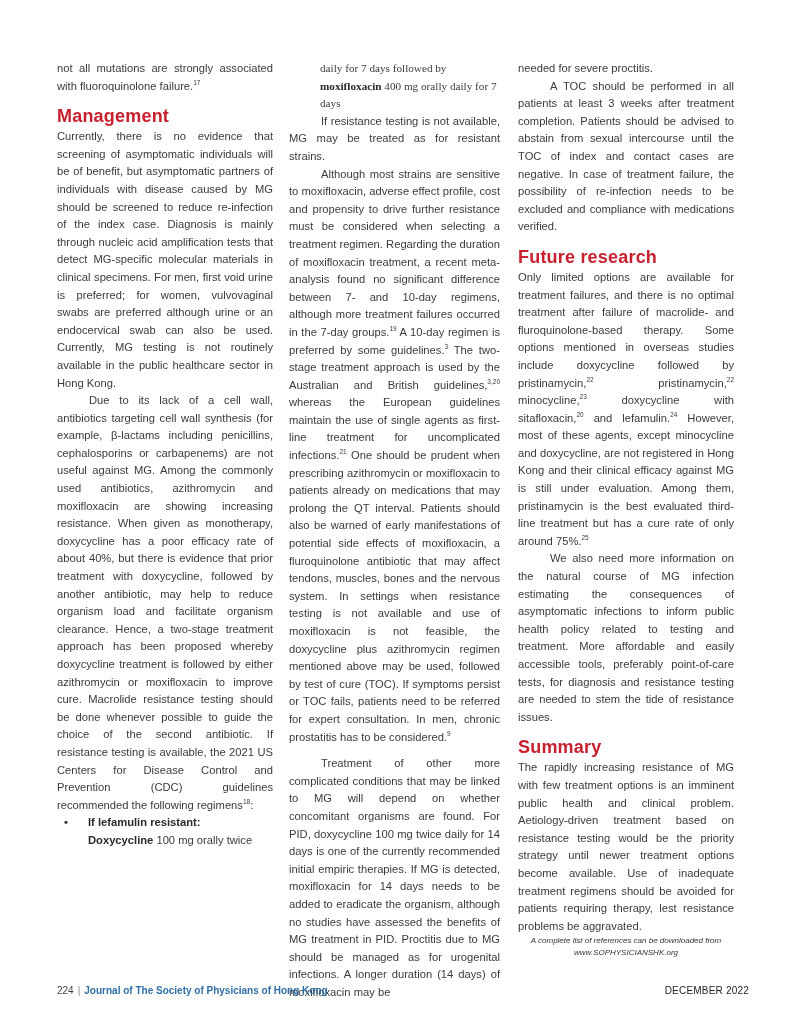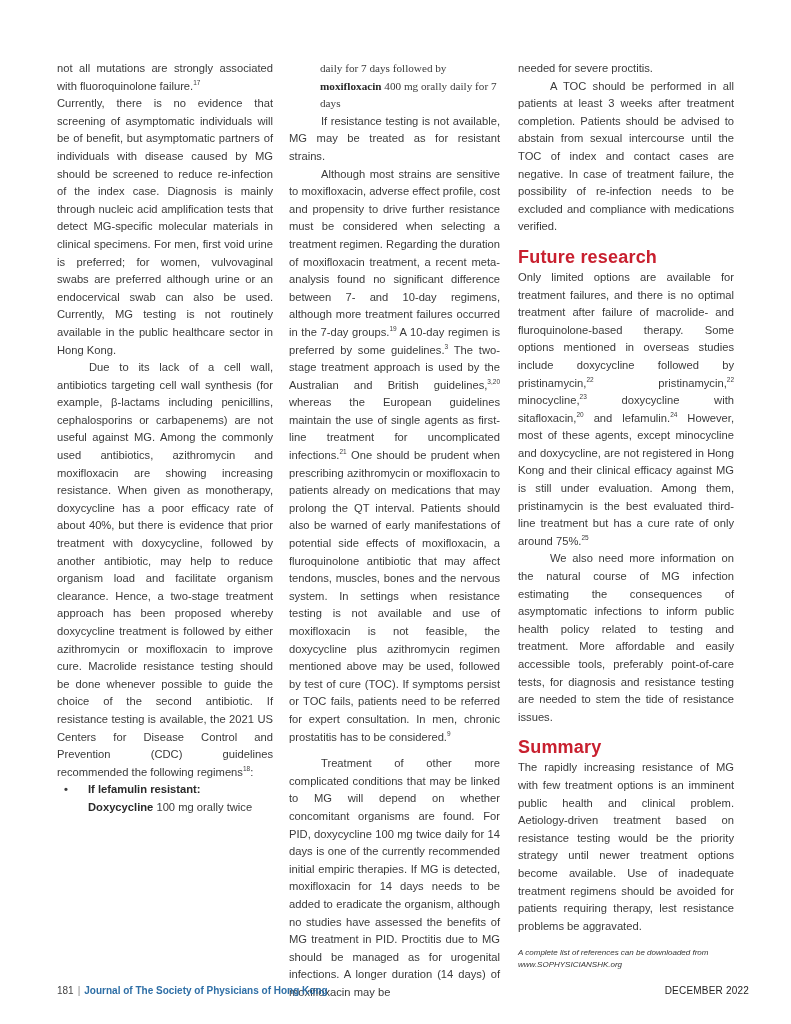--- a/index.html
+++ b/index.html
@@ -11,32 +11,33 @@
   .c3 { left:518px; width:216px; }
   p { margin:0; }
   .ind { text-indent:32px; }
   h2 { margin:10px 0 1px 0; font-size:18px; line-height:22px; color:#c8202f; font-weight:bold; letter-spacing:0.2px; }
   sup { font-size:6.5px; line-height:0; vertical-align:super; }
   ul { margin:0; padding:0 0 0 0; list-style:none; text-align:left; }
   li { position:relative; padding-left:31px; }
   li::before { content:"•"; position:absolute; left:7px; top:0; font-weight:bold; }
   .cont { padding-left:31px; text-align:left;font-family:Liberation Serif, serif; }
   b { color:#2a2a2a; }
-  .refnote { margin-top:12px; font-size:8px; line-height:12px; text-align:left; font-style:italic; color:#333; }
+  .refnote { font-size:8px; line-height:12px; text-align:center; font-style:italic; color:#333; }
   .footer { position:absolute; top:985px; font-size:10px; }
   .footer-left { left:57px; color:#444; }
   .footer-left .jt { color:#2f6fa6; font-weight:bold; }
   .footer-left .sep { color:#888; margin:0 4px; }
   .footer-right { right:42px; font-weight:normal; color:#222; letter-spacing:0.2px; }
 </style>
 </head>
 <body>
 
 <div class="col c1">
   <p><span>not all mutations are strongly associated with fluoroquinolone failure.</span><sup>17</sup></p>
+  <h2>Management</h2>
   <p>Currently, there is no evidence that screening of asymptomatic individuals will be of benefit, but asymptomatic partners of individuals with disease caused by MG should be screened to reduce re-infection of the index case. Diagnosis is mainly through nucleic acid amplification tests that detect MG-specific molecular materials in clinical specimens. For men, first void urine is preferred; for women, vulvovaginal swabs are preferred although urine or an endocervical swab can also be used. Currently, MG testing is not routinely available in the public healthcare sector in Hong Kong.</p>
   <p class="ind"><span>Due to its lack of a cell wall, antibiotics targeting cell wall synthesis (for example, β-lactams including penicillins, cephalosporins or carbapenems) are not useful against MG. Among the commonly used antibiotics, azithromycin and moxifloxacin are showing increasing resistance. When given as monotherapy, doxycycline has a poor efficacy rate of about 40%, but there is evidence that prior treatment with doxycycline, followed by another antibiotic, may help to reduce organism load and facilitate organism clearance. Hence, a two-stage treatment approach has been proposed whereby doxycycline treatment is followed by either azithromycin or moxifloxacin to improve cure. Macrolide resistance testing should be done whenever possible to guide the choice of the second antibiotic. If resistance testing is available, the 2021 US Centers for Disease Control and Prevention (CDC) guidelines recommended the following regimens</span><sup>18</sup><span>:</span></p>
   <ul>
     <li>
       <b>If lefamulin resistant:</b><br>
       <b>Doxycycline</b><span> 100 mg orally twice</span>
     </li>
   </ul>
 </div>
 
@@ -55,15 +56,15 @@
   <p class="ind">We also need more information on the natural course of MG infection estimating the consequences of asymptomatic infections to inform public health policy related to testing and treatment. More affordable and easily accessible tools, preferably point-of-care tests, for diagnosis and resistance testing are needed to stem the tide of resistance issues.</p>
   <h2>Summary</h2>
   <p>The rapidly increasing resistance of MG with few treatment options is an imminent public health and clinical problem. Aetiology-driven treatment based on resistance testing would be the priority strategy until newer treatment options become available. Use of inadequate treatment regimens should be avoided for patients requiring therapy, lest resistance problems be aggravated.</p>
   <div class="refnote">
     <span>A complete list of references can be downloaded from</span><br>
     <span>www.SOPHYSICIANSHK.org</span>
   </div>
 </div>
 
 <div class="footer footer-left">
-  <span>181</span><span class="sep">|</span><span class="jt">Journal of The Society of Physicians of Hong Kong</span>
+  <span>224</span><span class="sep">|</span><span class="jt">Journal of The Society of Physicians of Hong Kong</span>
 </div>
 <div class="footer footer-right">DECEMBER 2022</div>
 
 </body></html>

